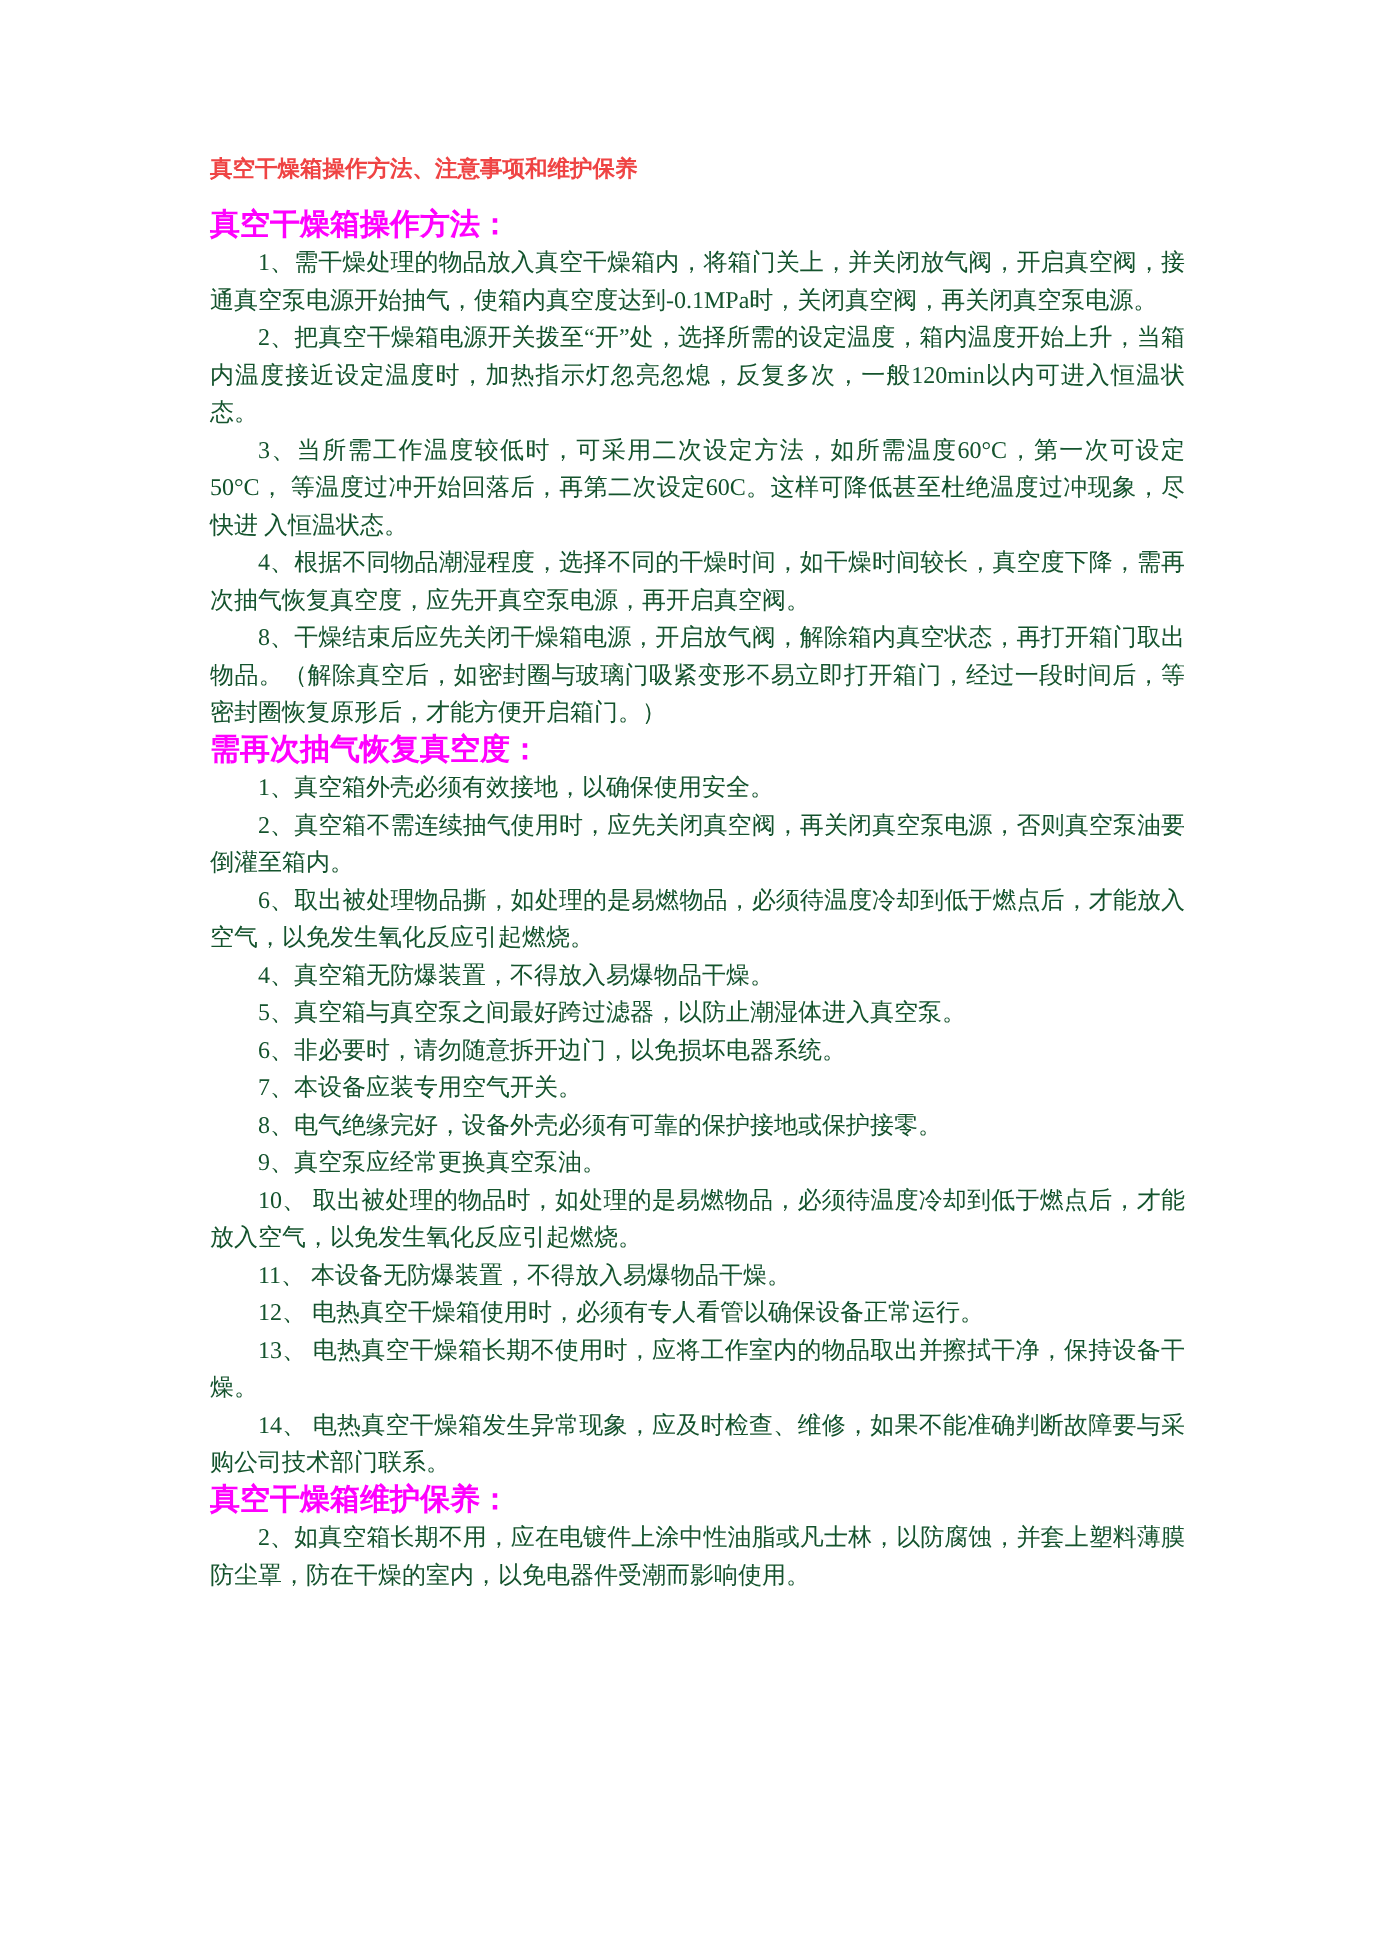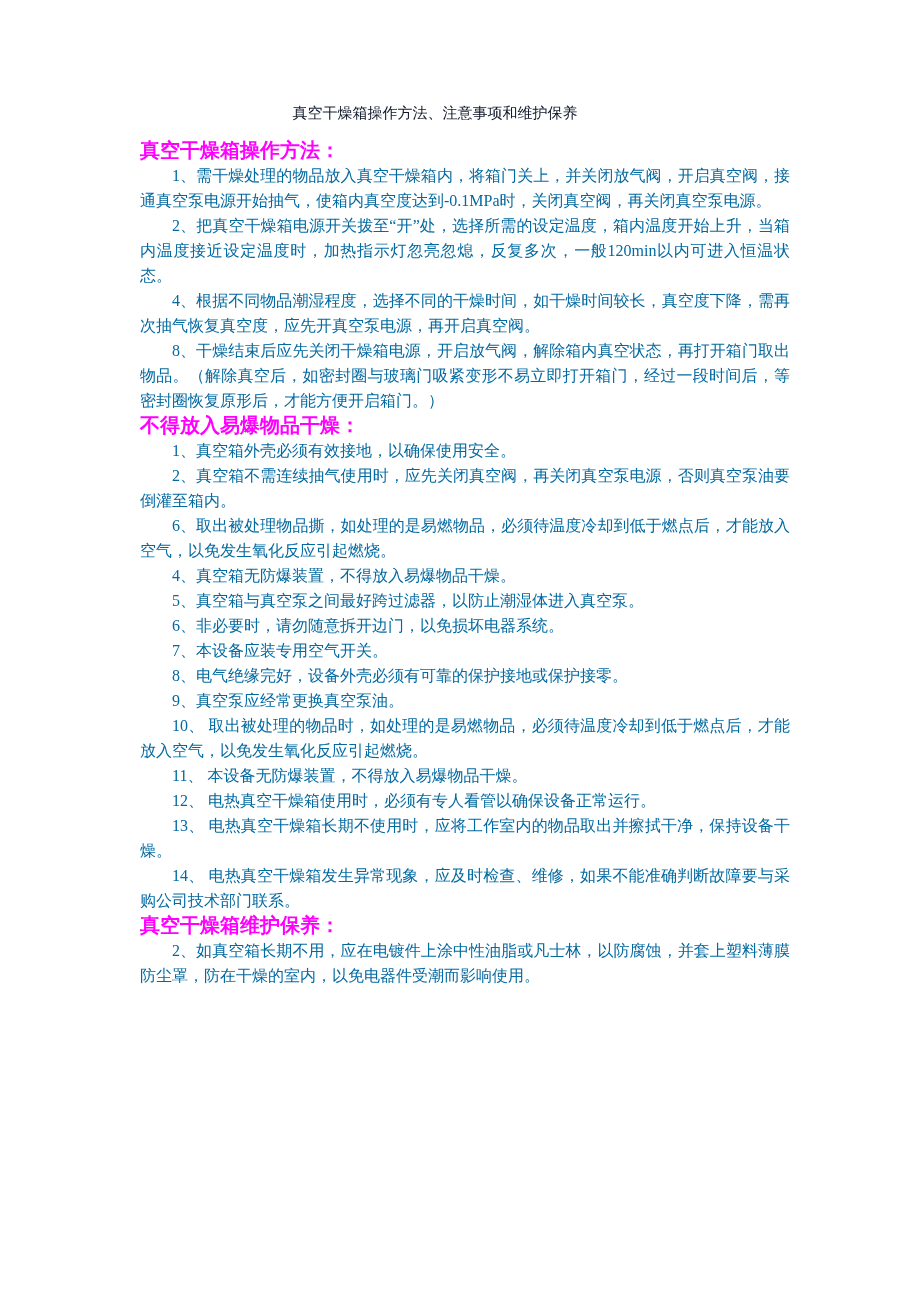--- a/index.html
+++ b/index.html
@@ -12,55 +12,55 @@
     width: 920px;
     height: 1302px;
     background: #ffffff;
     box-sizing: border-box;
     padding: 102px 130px 40px 140px;
     font-family: "Liberation Serif", "DejaVu Serif", serif;
     color: #000000;
     overflow: hidden;
   }
   .doc-title {
-    text-align: center;
     font-size: 15px;
-    font-weight: normal;
+    font-weight: bold;
     line-height: 22px;
     margin: 0 60px 14px 0;
-    color: #0f172a;
+    color: #ef4444;
   }
   .section-heading {
     color: #ff00ff;
     font-weight: bold;
     font-size: 20px;
     line-height: 25px;
     margin: 0;
   }
   .para {
     margin: 0;
     font-size: 16px;
     line-height: 25px;
     text-indent: 2em;
     text-align: justify;
-    color: #0369a1;
+    color: #14532d;
   }
 </style>
 </head>
 <body>
 
 <div class="page">
   <div class="doc-title">真空干燥箱操作方法、注意事项和维护保养</div>
   <div>
       <div class="section-heading">真空干燥箱操作方法：</div>
       <p class="para">1、需干燥处理的物品放入真空干燥箱内，将箱门关上，并关闭放气阀，开启真空阀，接通真空泵电源开始抽气，使箱内真空度达到-0.1MPa时，关闭真空阀，再关闭真空泵电源。</p>
       <p class="para">2、把真空干燥箱电源开关拨至“开”处，选择所需的设定温度，箱内温度开始上升，当箱内温度接近设定温度时，加热指示灯忽亮忽熄，反复多次，一般120min以内可进入恒温状态。</p>
+      <p class="para">3、当所需工作温度较低时，可采用二次设定方法，如所需温度60°C，第一次可设定50°C， 等温度过冲开始回落后，再第二次设定60C。这样可降低甚至杜绝温度过冲现象，尽快进 入恒温状态。</p>
       <p class="para">4、根据不同物品潮湿程度，选择不同的干燥时间，如干燥时间较长，真空度下降，需再次抽气恢复真空度，应先开真空泵电源，再开启真空阀。</p>
       <p class="para">8、干燥结束后应先关闭干燥箱电源，开启放气阀，解除箱内真空状态，再打开箱门取出物品。（解除真空后，如密封圈与玻璃门吸紧变形不易立即打开箱门，经过一段时间后，等密封圈恢复原形后，才能方便开启箱门。）</p>
-      <div class="section-heading">不得放入易爆物品干燥：</div>
+      <div class="section-heading">需再次抽气恢复真空度：</div>
       <p class="para">1、真空箱外壳必须有效接地，以确保使用安全。</p>
       <p class="para">2、真空箱不需连续抽气使用时，应先关闭真空阀，再关闭真空泵电源，否则真空泵油要倒灌至箱内。</p>
       <p class="para">6、取出被处理物品撕，如处理的是易燃物品，必须待温度冷却到低于燃点后，才能放入空气，以免发生氧化反应引起燃烧。</p>
       <p class="para">4、真空箱无防爆装置，不得放入易爆物品干燥。</p>
       <p class="para">5、真空箱与真空泵之间最好跨过滤器，以防止潮湿体进入真空泵。</p>
       <p class="para">6、非必要时，请勿随意拆开边门，以免损坏电器系统。</p>
       <p class="para">7、本设备应装专用空气开关。</p>
       <p class="para">8、电气绝缘完好，设备外壳必须有可靠的保护接地或保护接零。</p>
       <p class="para">9、真空泵应经常更换真空泵油。</p>
       <p class="para">10、 取出被处理的物品时，如处理的是易燃物品，必须待温度冷却到低于燃点后，才能 放入空气，以免发生氧化反应引起燃烧。</p>

